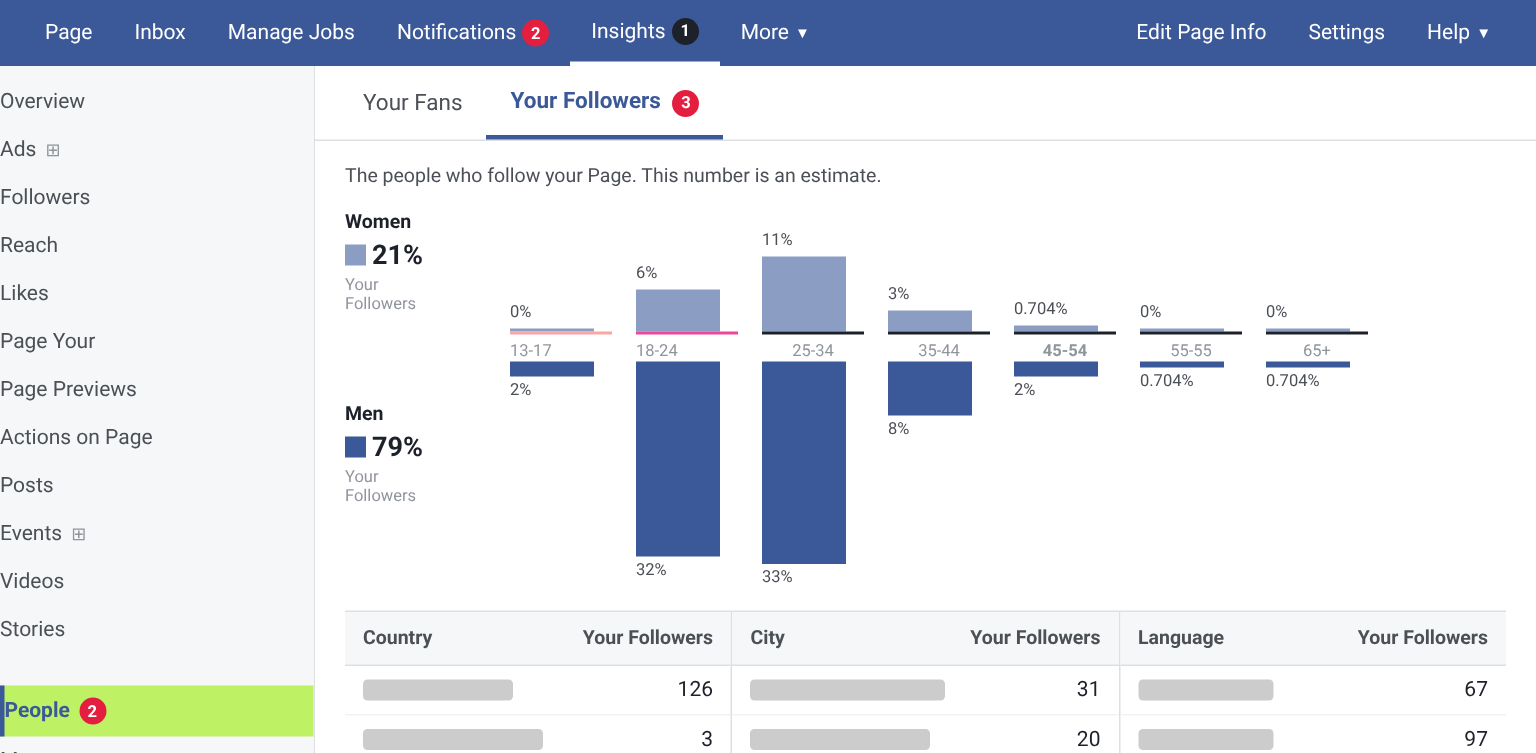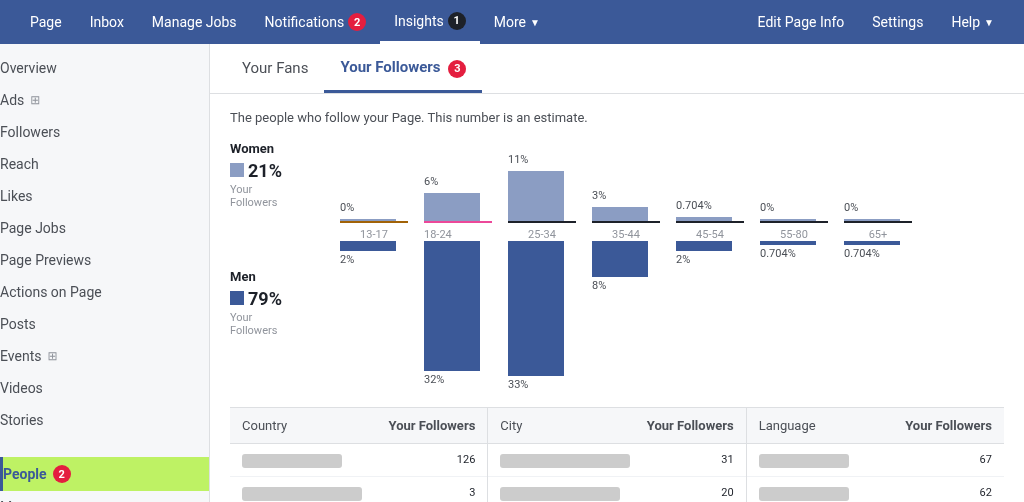--- a/index.html
+++ b/index.html
@@ -175,41 +175,41 @@
     .data-table:last-child { border-right: none; }
     .data-table-header {
       display: flex;
       padding: 10px 12px;
       background: #f6f7f9;
       border-bottom: 1px solid #dddfe2;
     }
     .th-label {
       flex: 1;
       font-size: 13px;
-      font-weight: normal;
+      font-weight: bold;
       color: #4b4f56;
     }
     .th-value {
       font-size: 13px;
       font-weight: bold;
       color: #4b4f56;
       text-align: right;
       min-width: 80px;
     }
     .data-table-row {
       display: flex;
       padding: 8px 12px;
       border-bottom: 1px solid #f0f2f5;
       align-items: center;
     }
     .td-label {
       flex: 1;
     }
     .td-value {
-      font-size: 11px;
+      font-size: 14px;
       color: #1d2129;
       text-align: right;
       min-width: 80px;
     }
     .blurred-text {
       display: inline-block;
       background: #ccc;
       border-radius: 3px;
       color: transparent;
       font-size: 13px;
@@ -331,21 +331,21 @@
     <div class="sidebar-item">
       <span>Followers</span>
     </div>
     <div class="sidebar-item">
       <span>Reach</span>
     </div>
     <div class="sidebar-item">
       <span>Likes</span>
     </div>
     <div class="sidebar-item">
-      <span>Page Jobs</span>
+      <span>Page Your</span>
     </div>
     <div class="sidebar-item">
       <span>Page Previews</span>
     </div>
     <div class="sidebar-item">
       <span>Actions on Page</span>
     </div>
     <div class="sidebar-item">
       <span>Posts</span>
     </div>
@@ -439,37 +439,37 @@
               <div class="bar-block" style="height:2px; background:#8b9dc3; width:56px;"></div>
             </div>
 
             <div class="age-col">
               <span class="pct-label" style="font-size:11px;">0%</span>
               <div class="bar-block" style="height:2px; background:#8b9dc3; width:56px;"></div>
             </div>
           </div>
 
           <div style="display:flex; gap:16px; align-items:center;">
-            <div style="width:68px; text-align:center; border-top:2px solid #a16207; padding-top:2px;">
+            <div style="width:68px; text-align:left; border-top:2px solid #fca5a5; padding-top:2px;">
               <span style="font-size:11px; color:#90949c;">13-17</span>
             </div>
             <div style="width:68px; text-align:left; border-top:2px solid #ec4899; padding-top:2px;">
               <span style="font-size:11px; color:#90949c;">18-24</span>
             </div>
             <div style="width:68px; text-align:center; border-top:2px solid #1d2129; padding-top:2px;">
               <span style="font-size:11px; color:#90949c;">25-34</span>
             </div>
             <div style="width:68px; text-align:center; border-top:2px solid #1d2129; padding-top:2px;">
               <span style="font-size:11px; color:#90949c;">35-44</span>
             </div>
+            <div style="width:68px; text-align:center; border-top:2px solid #1d2129; padding-top:2px;font-weight:bold;">
+              <span style="font-size:11px; color:#90949c;">45-54</span>
+            </div>
             <div style="width:68px; text-align:center; border-top:2px solid #1d2129; padding-top:2px;">
-              <span style="font-size:11px; color:#90949c;">45-54</span>
-            </div>
-            <div style="width:68px; text-align:center; border-top:2px solid #1d2129; padding-top:2px;">
-              <span style="font-size:11px; color:#90949c;">55-80</span>
+              <span style="font-size:11px; color:#90949c;">55-55</span>
             </div>
             <div style="width:68px; text-align:center; border-top:2px solid #1d2129; padding-top:2px;">
               <span style="font-size:11px; color:#90949c;">65+</span>
             </div>
           </div>
 
           <div style="display:flex; gap:16px; align-items:flex-start; height:150px;">
 
             <div class="age-col" style="justify-content:flex-start;">
               <div class="bar-block" style="height:10px; background:#3b5998; width:56px;"></div>
@@ -547,21 +547,21 @@
           <div class="data-table-header">
             <span class="th-label">Language</span>
             <span class="th-value">Your Followers</span>
           </div>
           <div class="data-table-row">
             <span class="td-label"><span class="blurred-text" style="width:90px;">&nbsp;&nbsp;&nbsp;&nbsp;&nbsp;&nbsp;&nbsp;&nbsp;&nbsp;&nbsp;&nbsp;&nbsp;&nbsp;</span></span>
             <span class="td-value">67</span>
           </div>
           <div class="data-table-row">
             <span class="td-label"><span class="blurred-text" style="width:90px;">&nbsp;&nbsp;&nbsp;&nbsp;&nbsp;&nbsp;&nbsp;&nbsp;&nbsp;&nbsp;&nbsp;&nbsp;&nbsp;</span></span>
-            <span class="td-value">62</span>
+            <span class="td-value">97</span>
           </div>
 
         </div>
 
       </div>
 
     </div>
   </main>
 </div>
 

